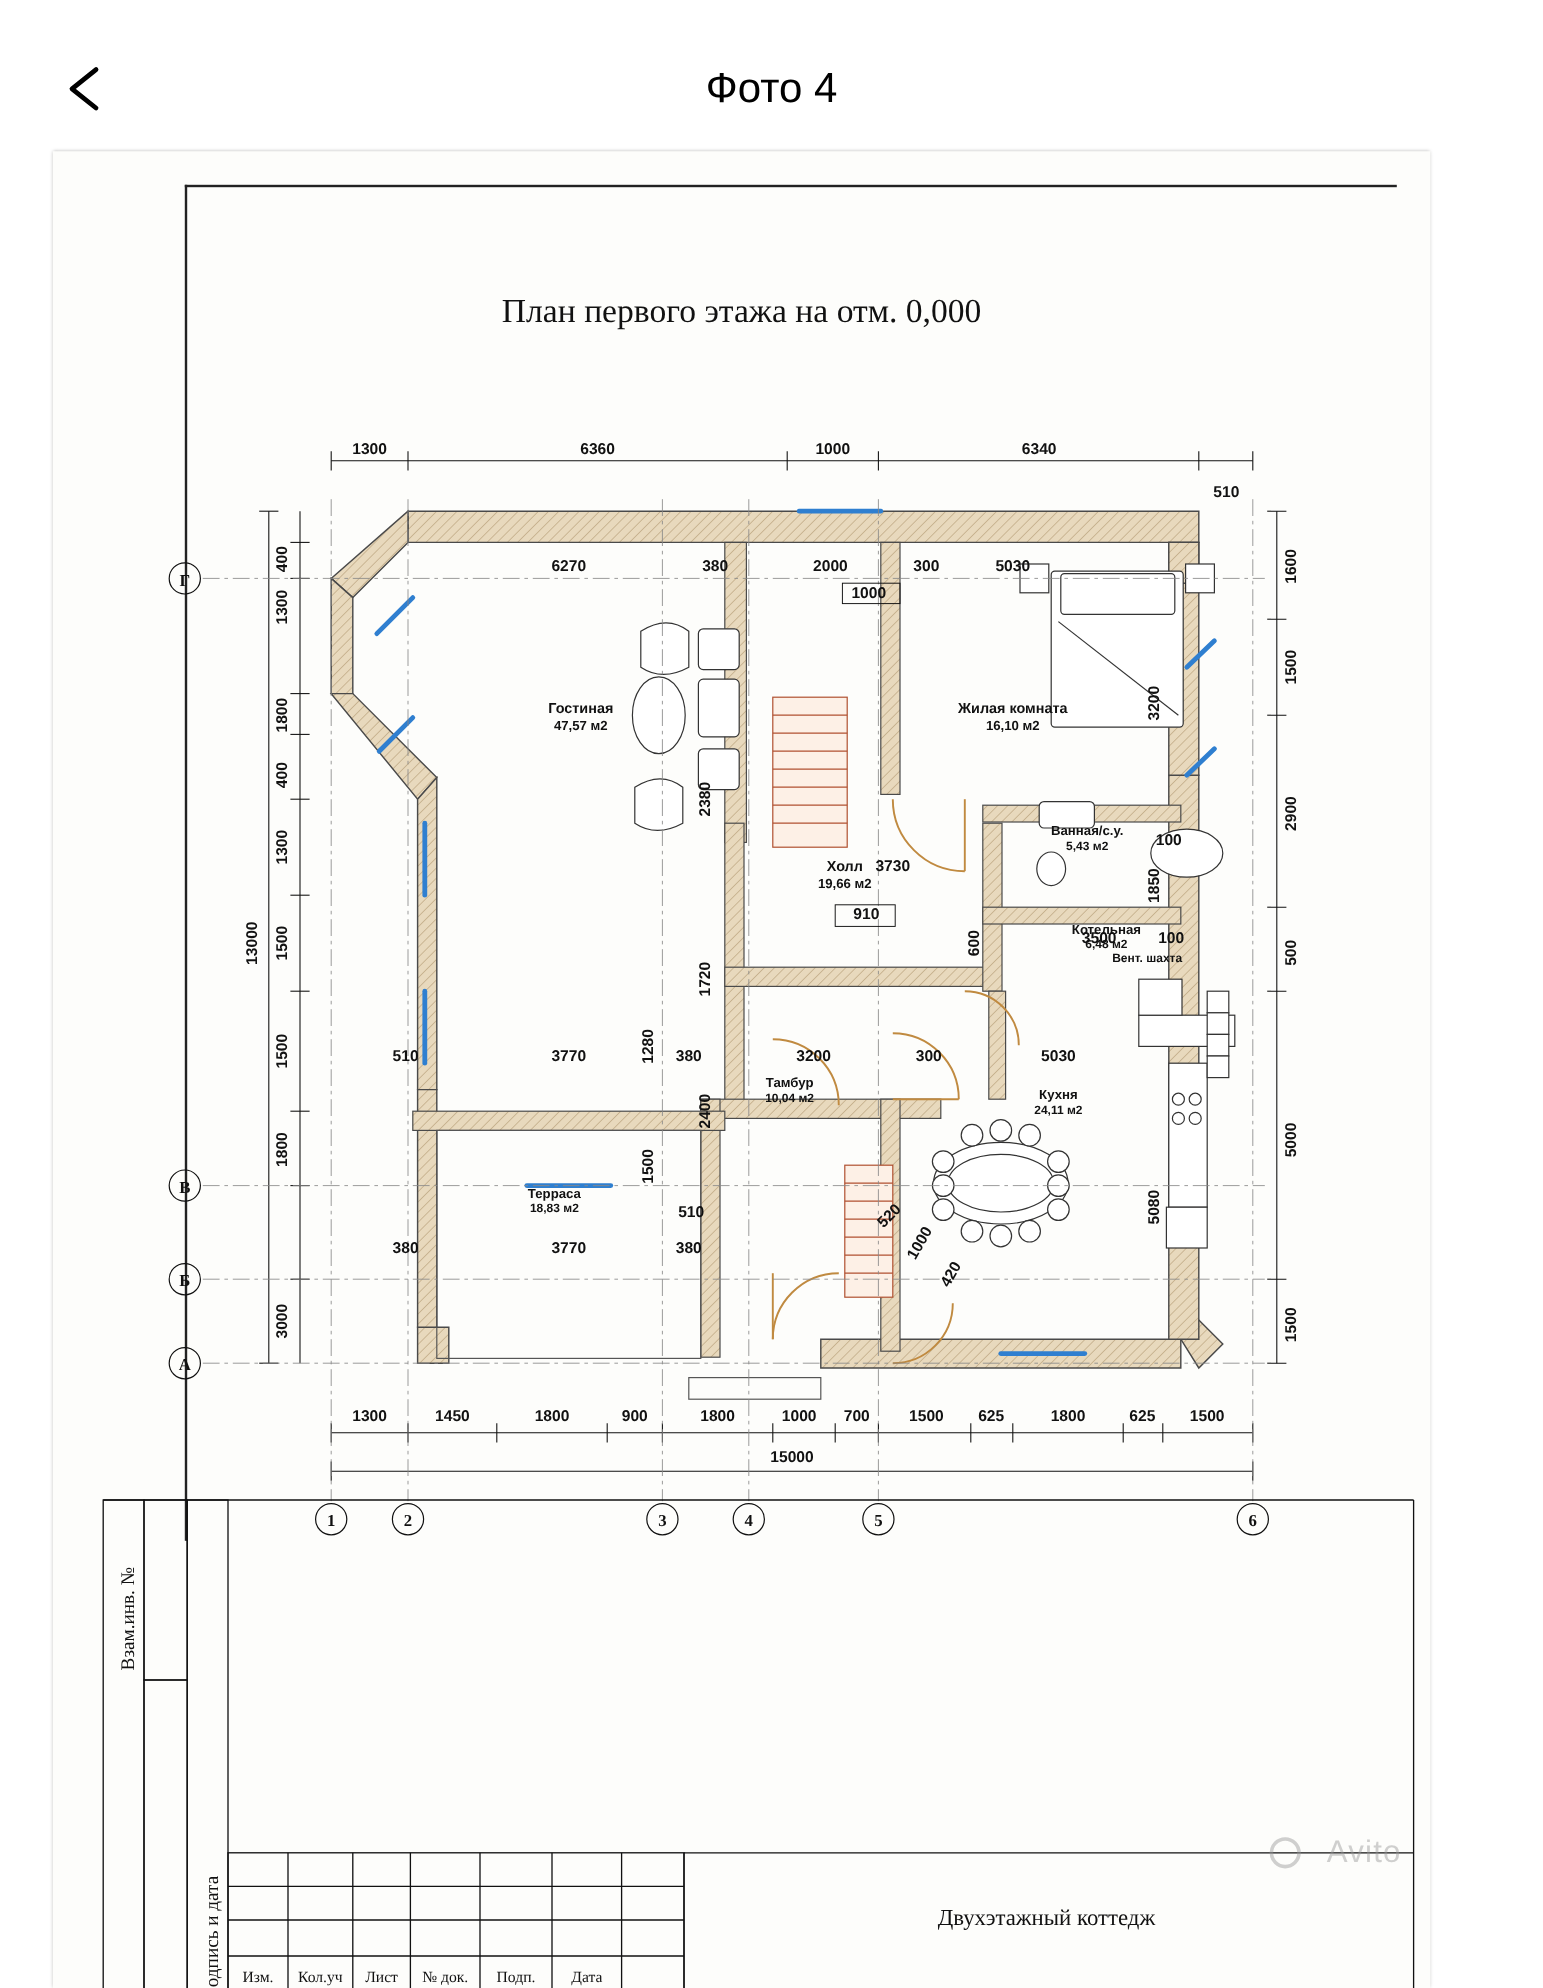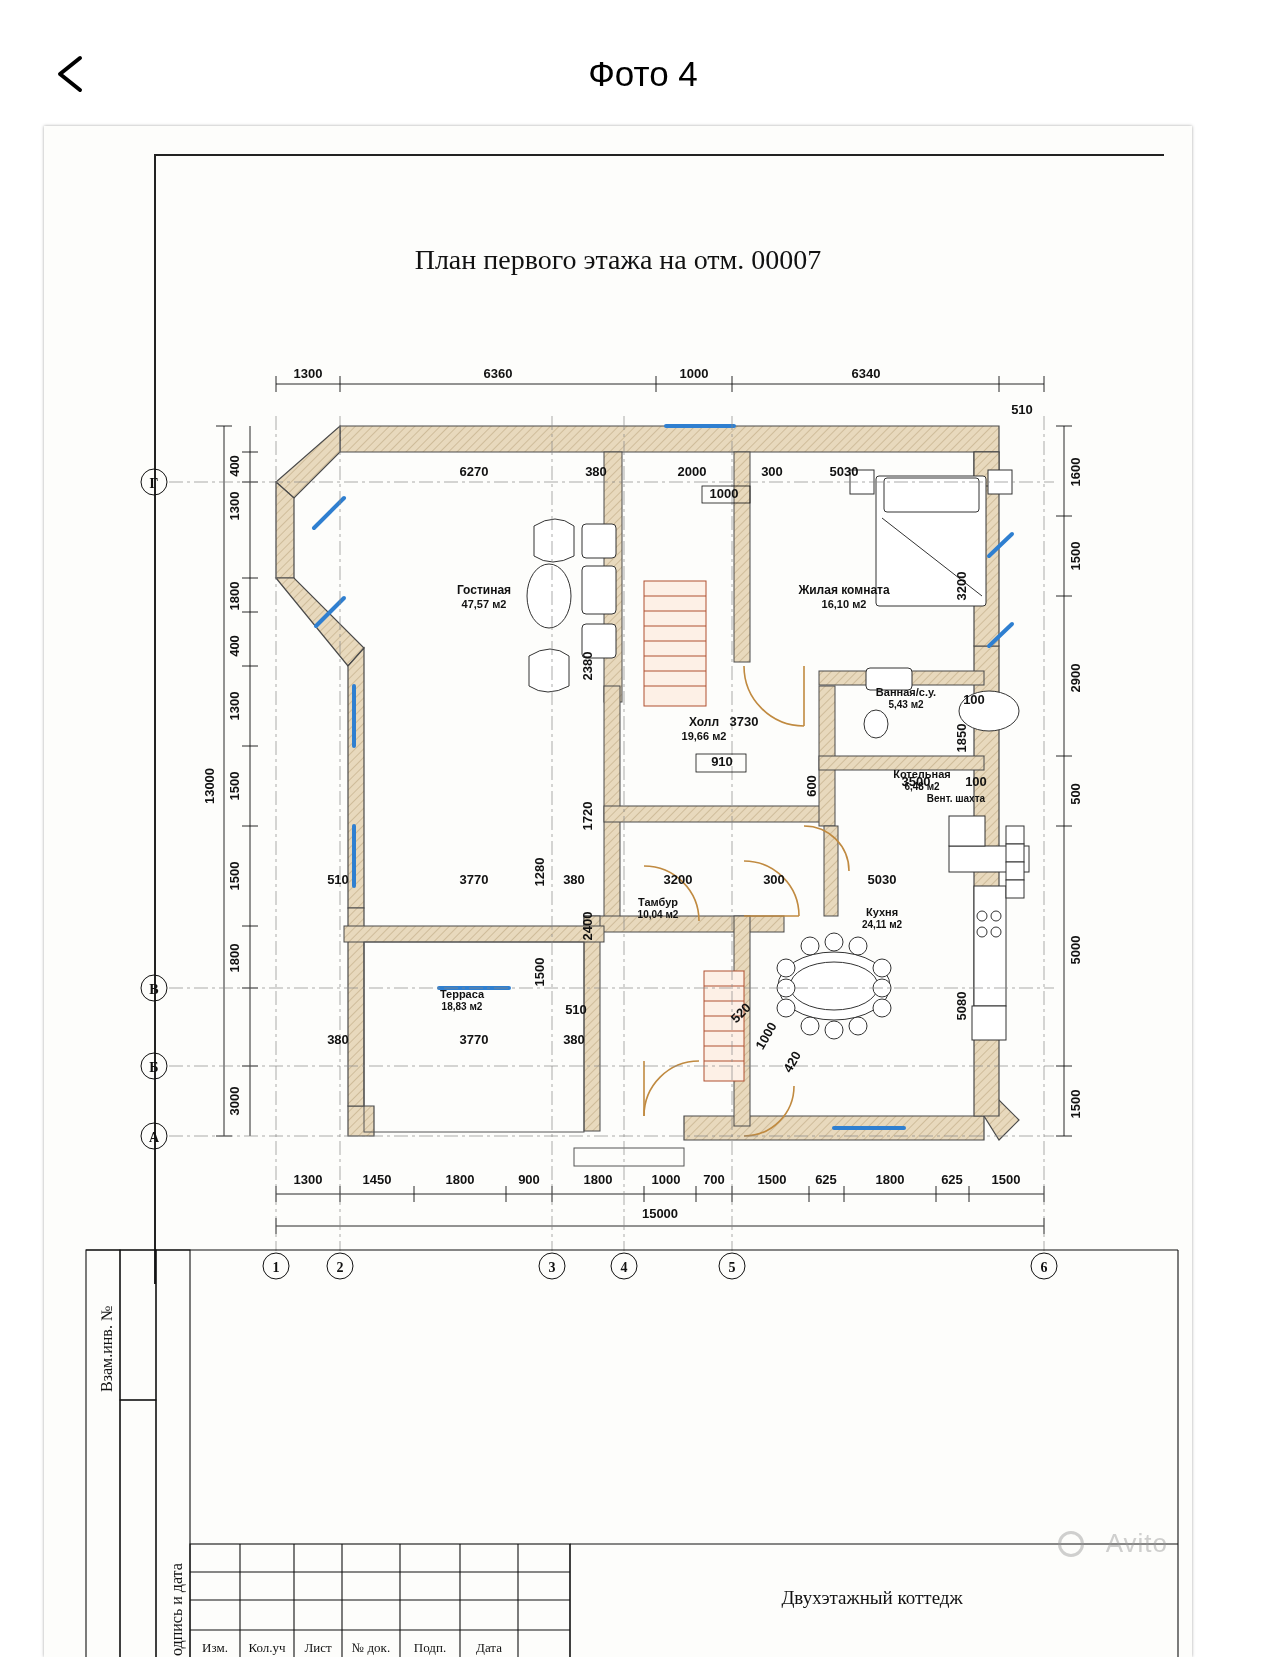--- a/index.html
+++ b/index.html
@@ -118,21 +118,21 @@
     <svg width="42" height="44" viewBox="0 0 42 44">
       <polyline points="28,6 8,22 28,38" fill="none" stroke="#000" stroke-width="4" stroke-linecap="round" stroke-linejoin="round"></polyline>
     </svg>
   </div>
   <div class="header-title">Фото 4</div>
 </div>
 
 <div class="sheet">
 
   <div class="sheet-inner-border"></div>
-  <div class="plan-title">План первого этажа на отм. 00007</div>
+  <div class="plan-title">План первого этажа на отм. 0,000</div>
 
   <div class="drawing">
     <svg width="1148" height="1531" viewBox="0 0 1148 1531" xmlns="http://www.w3.org/2000/svg">
       <defs>
         <pattern id="hatch" width="6" height="6" patternTransform="rotate(45)" patternUnits="userSpaceOnUse">
           <rect width="6" height="6" fill="#e8d9bd"></rect>
           <line x1="0" y1="0" x2="0" y2="6" stroke="#b79f78" stroke-width="1"></line>
         </pattern>
         <marker id="tick" markerWidth="10" markerHeight="10" refX="5" refY="5" orient="auto">
           <line x1="2" y1="8" x2="8" y2="2" stroke="#111" stroke-width="1.2"></line>

